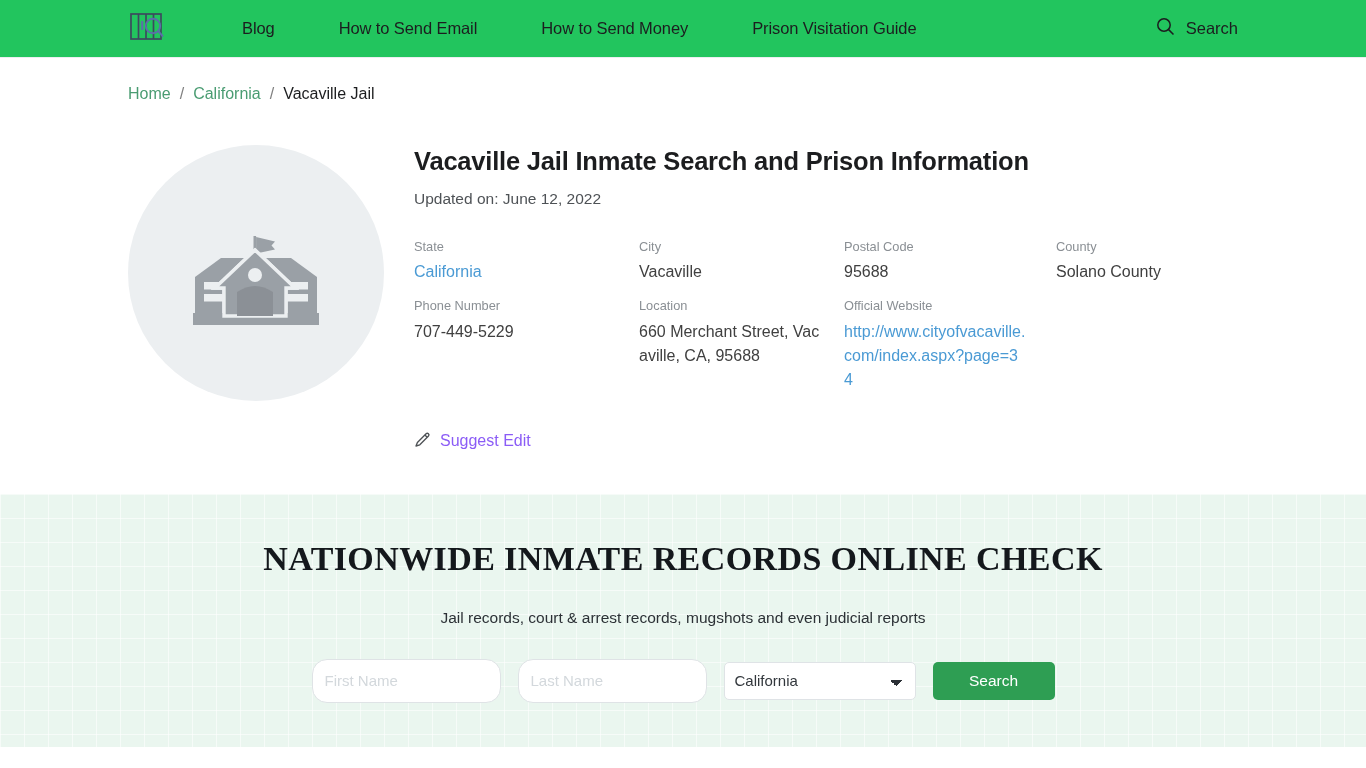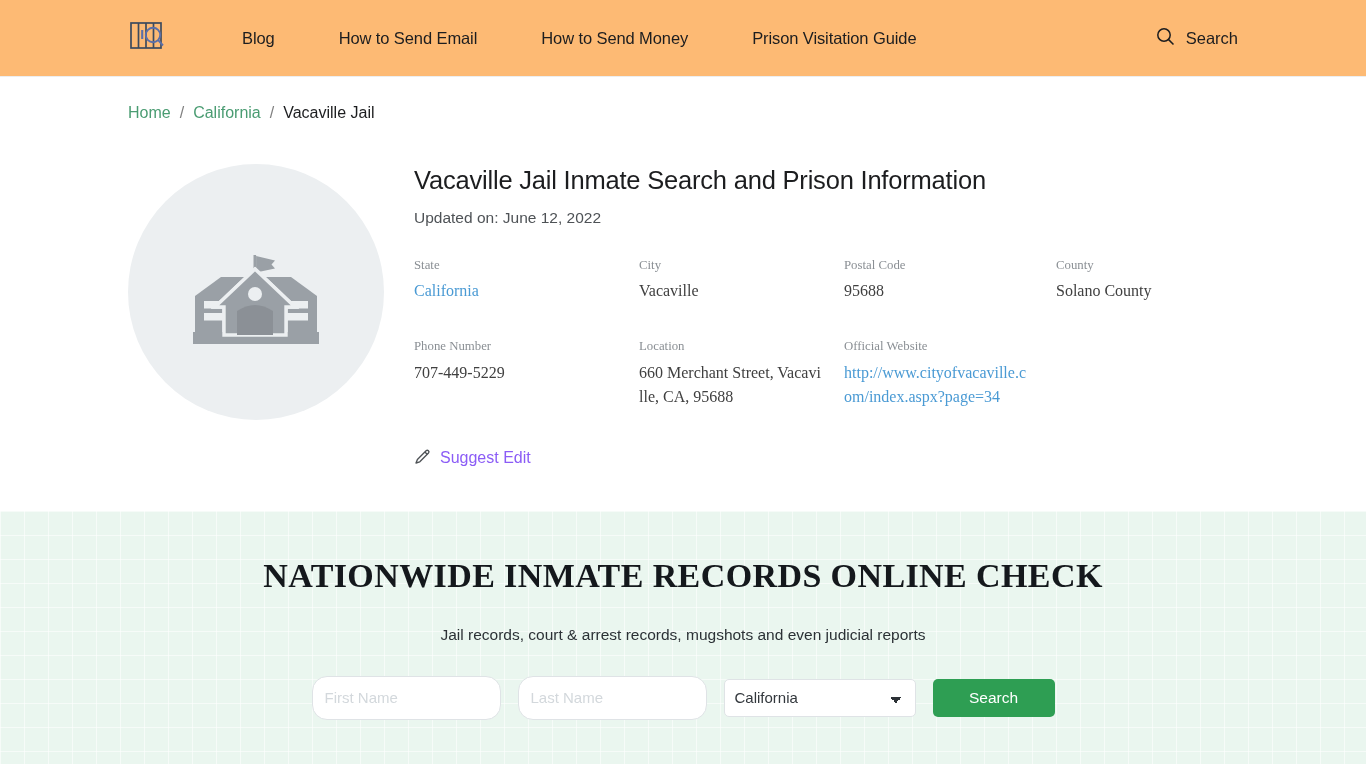--- a/index.html
+++ b/index.html
@@ -7,22 +7,22 @@
     margin: 0; padding: 0;
     width: 1366px; height: 768px;
     overflow: hidden;
     background: #ffffff;
     font-family: "Liberation Sans", sans-serif;
     -webkit-font-smoothing: antialiased;
   }
 
   
   .navbar {
-    height: 77px;
-    background: #fdba74;
+    height: 58px;
+    background: #22c55e;
     border-bottom: 1px solid #eceef0;
     display: flex;
     align-items: center;
     padding: 0 128px 0 128px;
     position: relative;
   }
   .logo {
     width: 40px; height: 40px;
     display: flex; align-items: center; justify-content: center;
     margin-right: 46px;
@@ -86,35 +86,34 @@
   }
   .thumb {
     width: 256px; height: 256px;
     border-radius: 50%;
     background: #eceff1;
     display: flex; align-items: center; justify-content: center;
   }
   .content { flex: 1; padding-top: 2px; }
   .page-title {
     font-size: 25.5px;
-    font-weight: normal;
+    font-weight: bold;
     color: #1c1d1f;
     margin: 0 0 14px 0;
     letter-spacing: -0.2px;
   }
   .updated {
     font-size: 15.5px;
     color: #4e5256;
     margin: 0 0 30px 0;
   }
   .info-grid {
     display: grid;
     grid-template-columns: 225px 205px 212px 1fr;
-    row-gap: 35px;
-    font-family: Liberation Serif, serif;
+    row-gap: 13px;
   }
   .info-label {
     font-size: 12.8px;
     color: #8a8f94;
     margin-bottom: 5px;
     line-height: 1.35;
   }
   .info-value {
     font-size: 16px;
     color: #404040;

